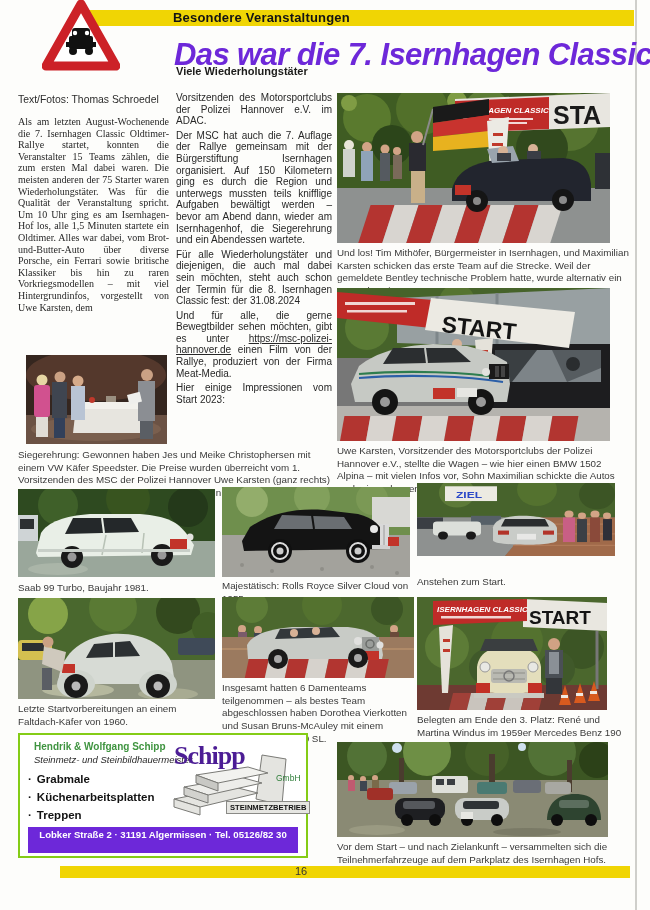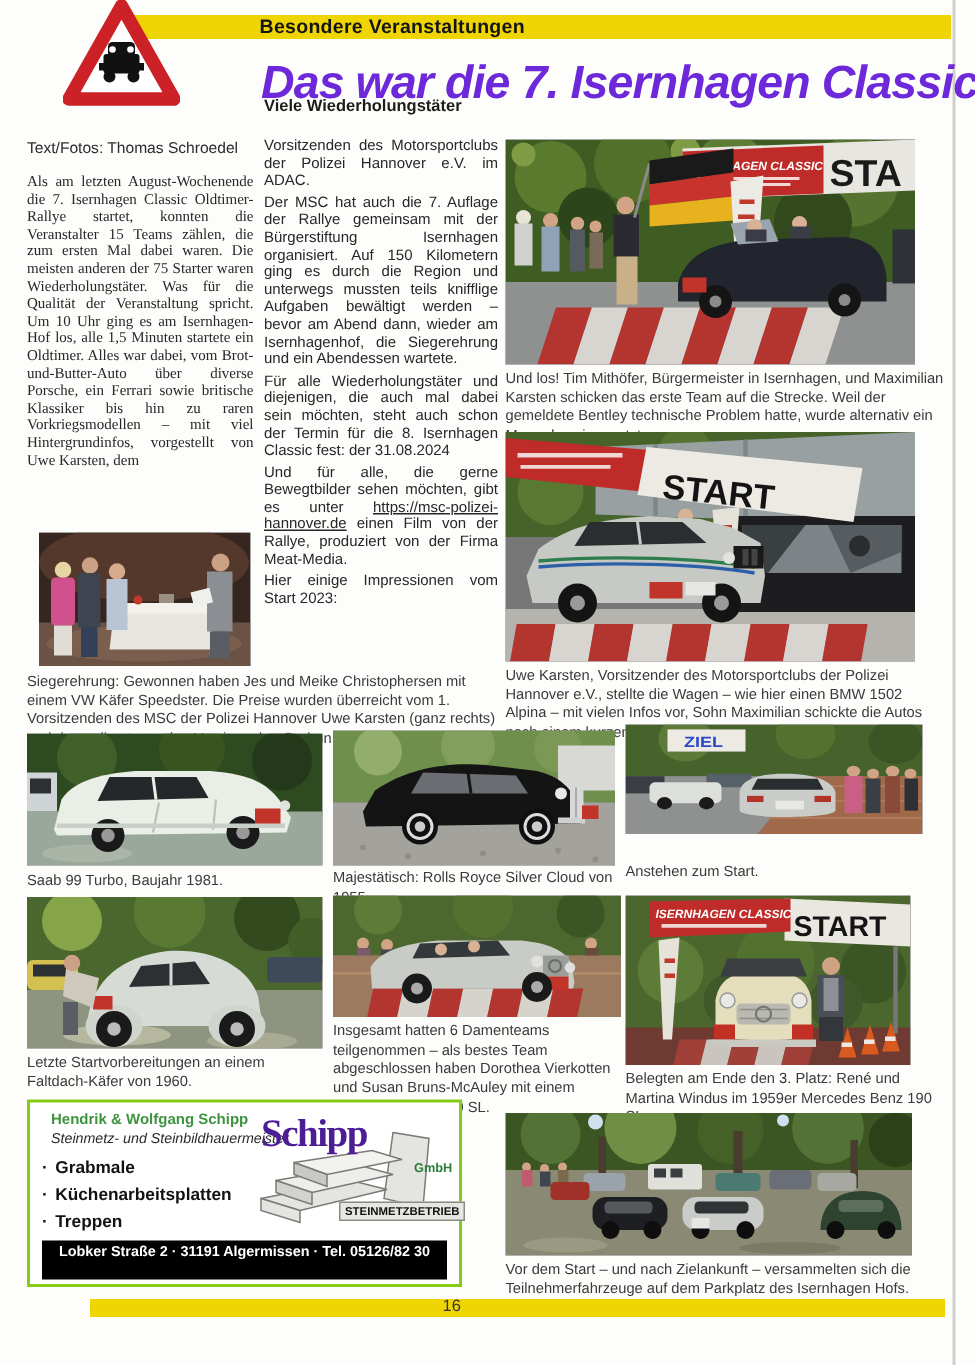--- a/index.html
+++ b/index.html
@@ -33,25 +33,25 @@
   
   .ad{left:18px;top:733px;width:290px;height:125px;background:#fff;border:2px solid #84cc16;box-sizing:border-box;}
   .ad-owners{left:14px;top:6px;font-size:10px;font-weight:bold;color:#3f9440;}
   .ad-prof{left:14px;top:19px;font-size:9.5px;font-style:italic;color:#2a2a2a;}
   .ad-list{left:8px;top:38px;width:150px;list-style:none;margin:0;padding:0;}
   .ad-list li{font-size:11.5px;font-weight:bold;color:#121212;margin-bottom:6px;}
   .ad-list li::before{content:"·";margin-right:5px;color:#121212;}
   .ad-logo-wrap{left:150px;top:4px;width:132px;height:86px;}
   .ad-logo{position:absolute;left:4px;top:2px;font-family:"Liberation Serif",serif;font-weight:bold;
            font-size:26px;color:#4c1d95;letter-spacing:-1px;}
-  .ad-gmbh{position:absolute;left:106px;top:34px;font-size:8.5px;font-weight:bold;color:#2d7d38;}
+  .ad-gmbh{position:absolute;left:106px;top:34px;font-size:8.5px;font-weight:normal;color:#2d7d38;}
   .ad-steps{position:absolute;left:0;top:14px;width:132px;height:72px;}
   .ad-badge{position:absolute;left:56px;top:62px;background:#e6e6e2;border:1px solid #8a8a86;
             font-size:7.6px;font-weight:bold;color:#111;padding:1px 3px;}
-  .ad-bar{left:8px;top:92px;width:270px;height:26px;background:#000000;color:#fff;text-align:center;}
+  .ad-bar{left:8px;top:92px;width:270px;height:26px;background:#6d28d9;color:#fff;text-align:center;}
   .ad-bar .l1{font-size:9.6px;font-weight:bold;margin-top:2px;}
   .ad-bar .l2{font-size:10px;font-weight:bold;}
   
   .botbar{left:60px;top:866px;width:570px;height:12px;background:#f0d504;}
   .pagenum{left:295px;top:865px;font-size:11px;color:#333;}
 </style>
 </head>
 <body>
 
 <div class="page">

